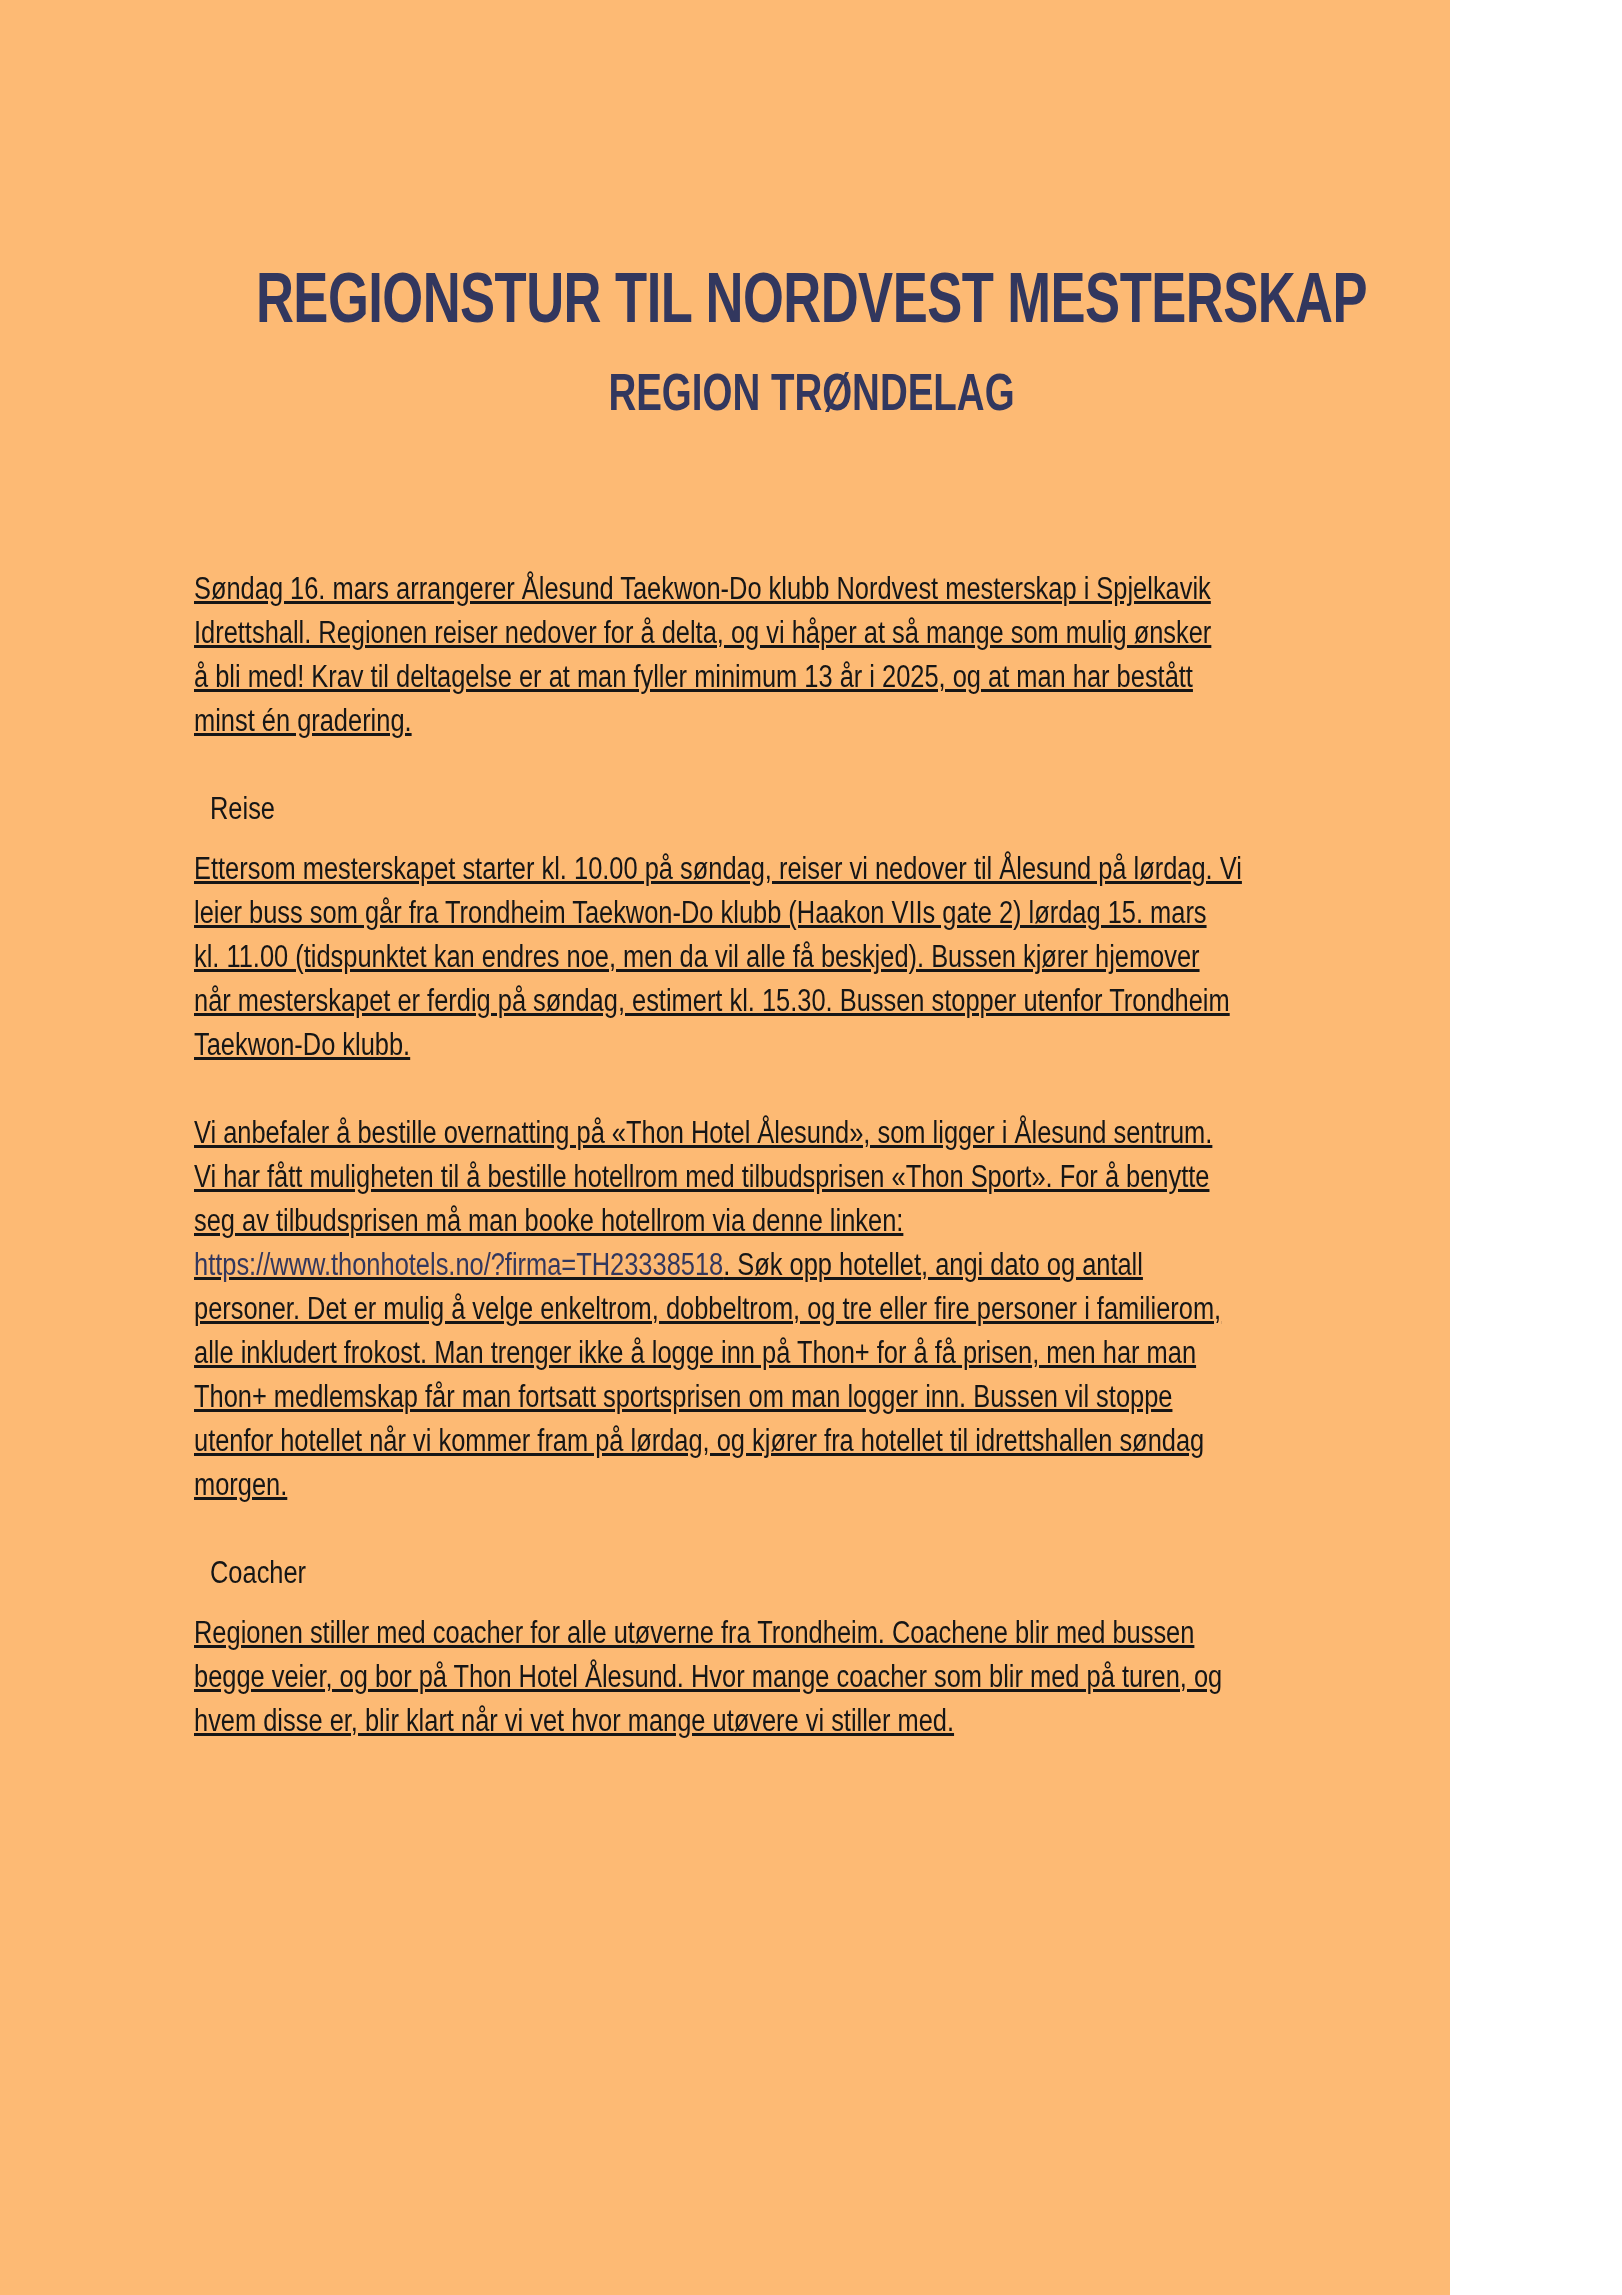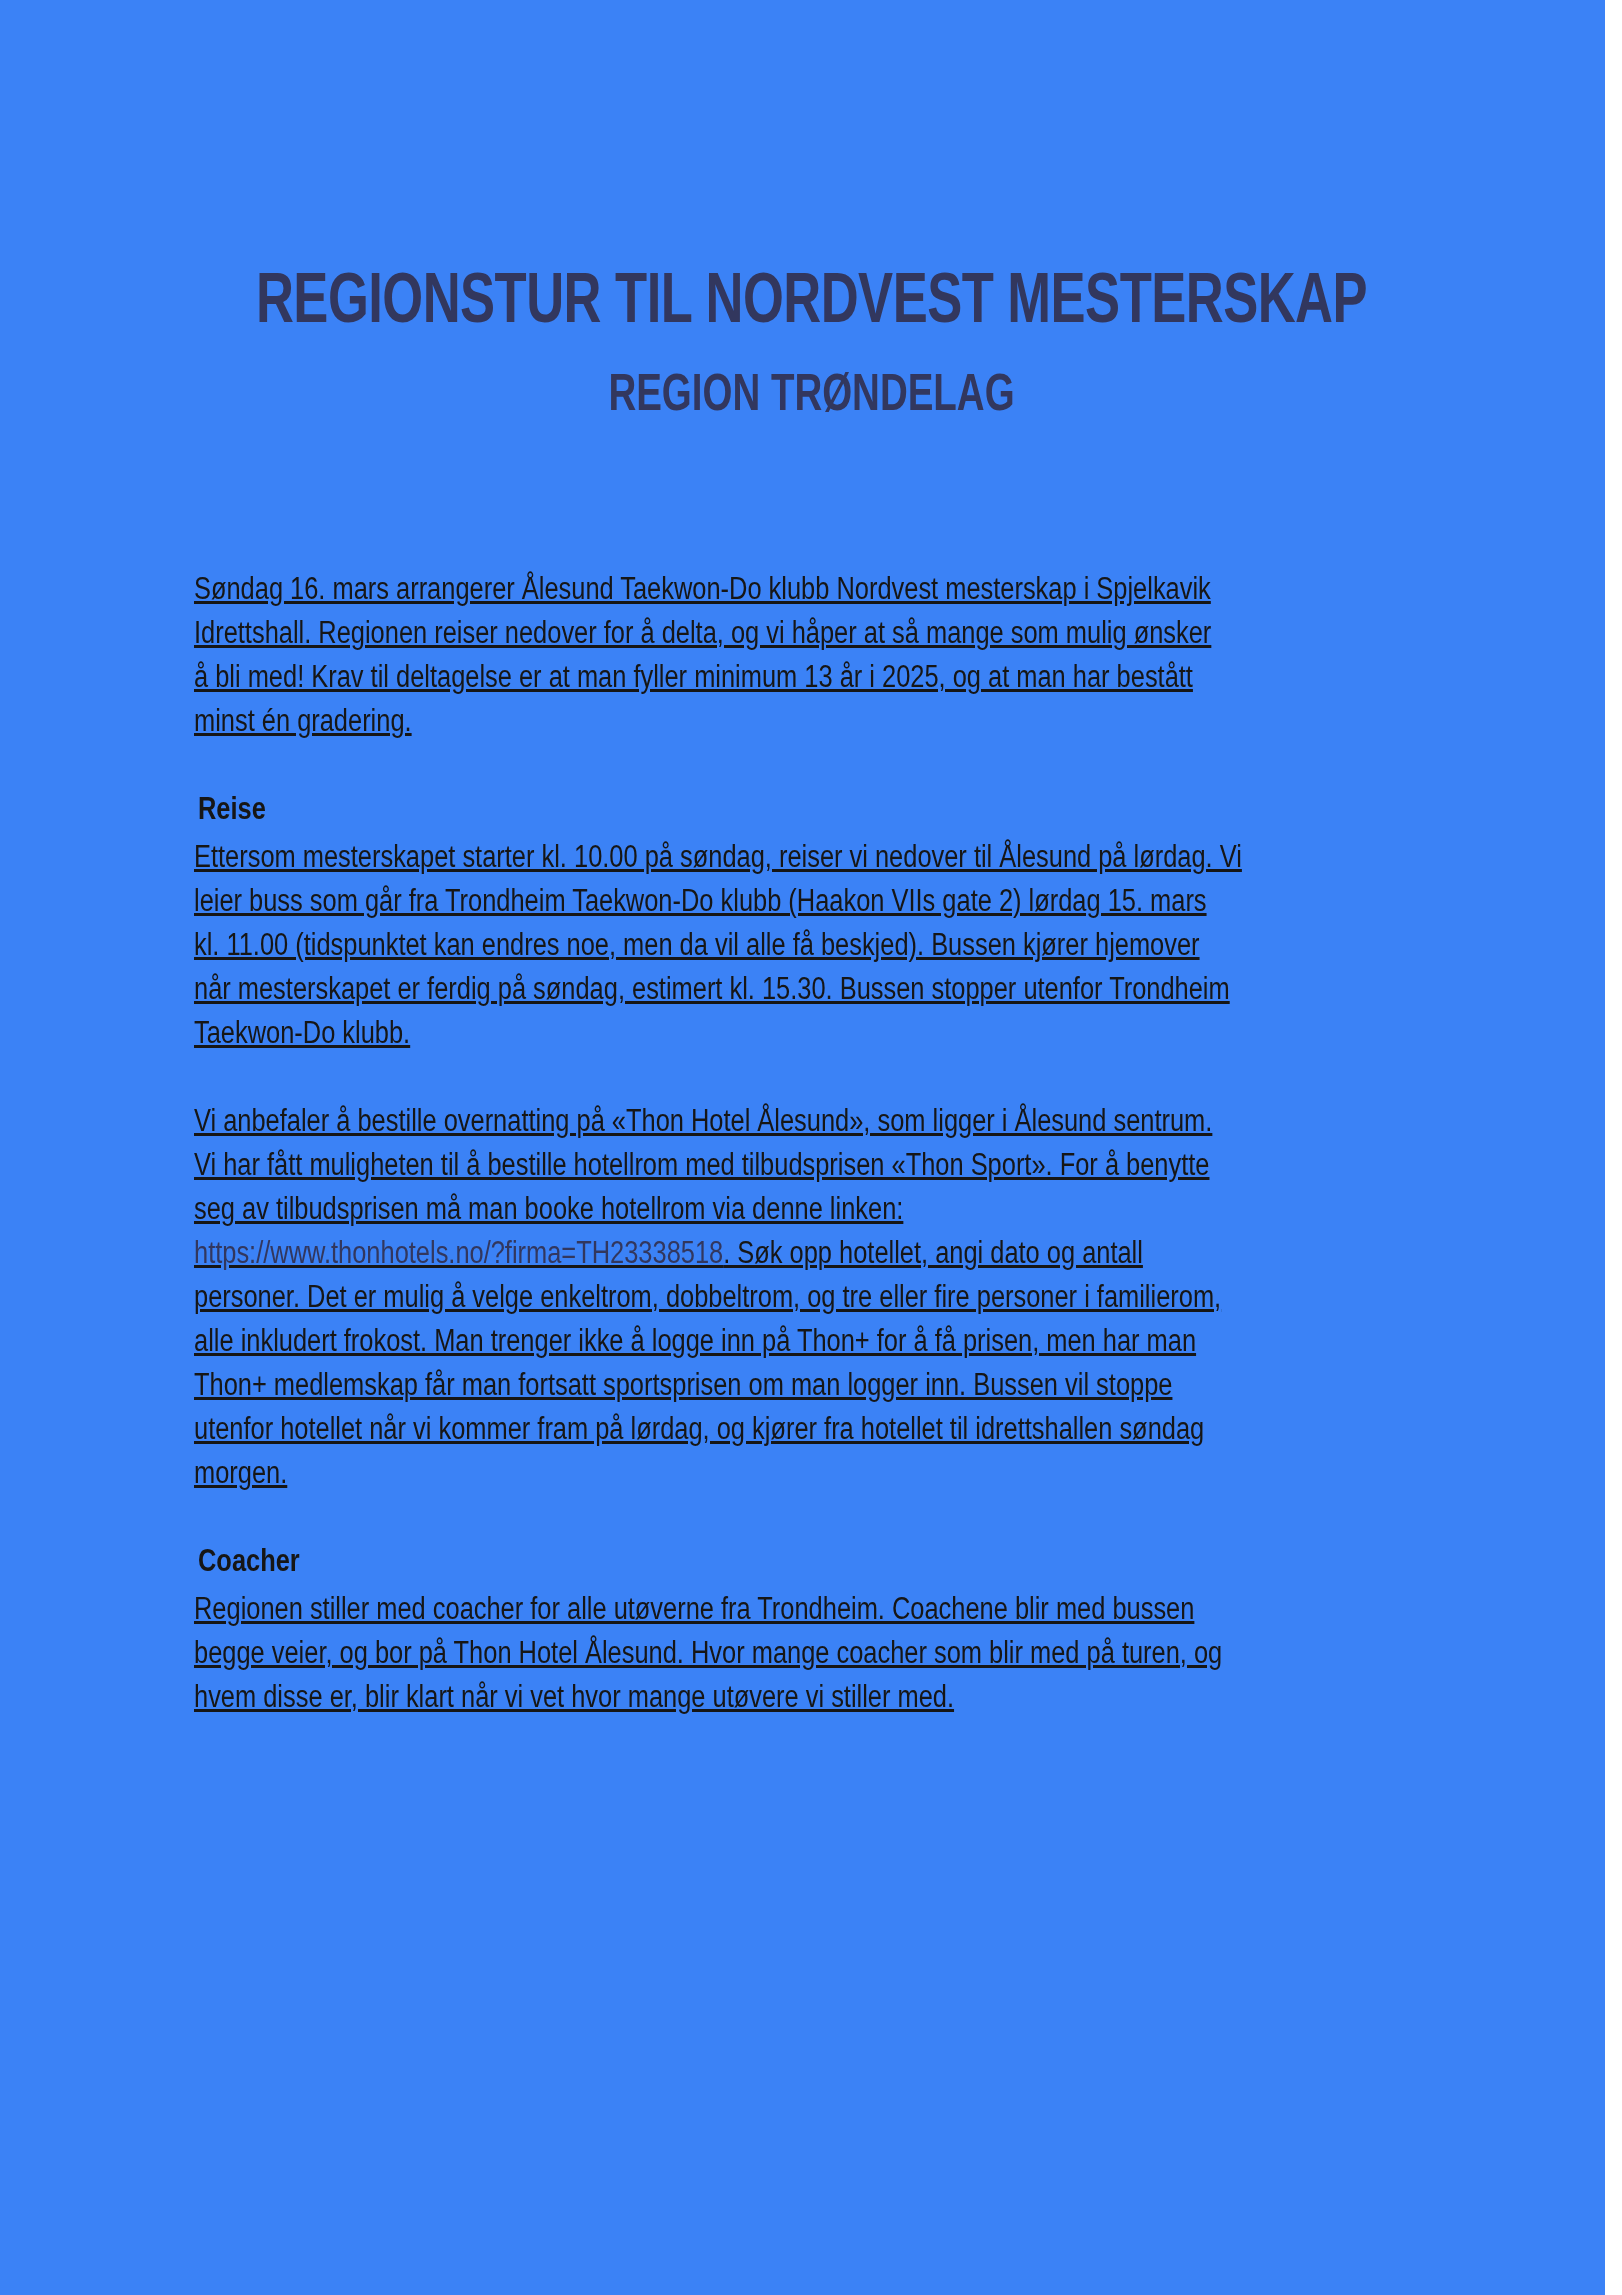--- a/index.html
+++ b/index.html
@@ -12,23 +12,23 @@
       height: 2295px;
       position: relative;
       overflow: hidden;
       font-family: "Liberation Sans", "DejaVu Sans", sans-serif;
       color: #111111;
     }
     .page {
       position: absolute;
       left: 0;
       top: 0;
-      width: 1605px;
+      width: 1450px;
       height: 2295px;
-      background: #3b82f6;
+      background: #fdba74;
     }
     .title-block {
       position: absolute;
       left: 0;
       width: 1623px;
       text-align: center;
       color: #32375e;
     }
     .main-title {
       top: 258px;
@@ -59,23 +59,23 @@
       font-size: 31px;
       line-height: 44px;
       color: #161616;
     }
     .content p {
       margin: 0 0 44px 0;
       transform-origin: left top;
       text-decoration: underline;
     }
     .content h3 {
-      margin: 4px;
+      margin: 16px;
       font-size: 31px;
-      font-weight: bold;
+      font-weight: normal;
       color: #161616;
       line-height: 44px;
     }
     .line {
       display: block;
       white-space: nowrap;
       transform: scaleX(0.82);
       transform-origin: left center;
     }
     .link {

